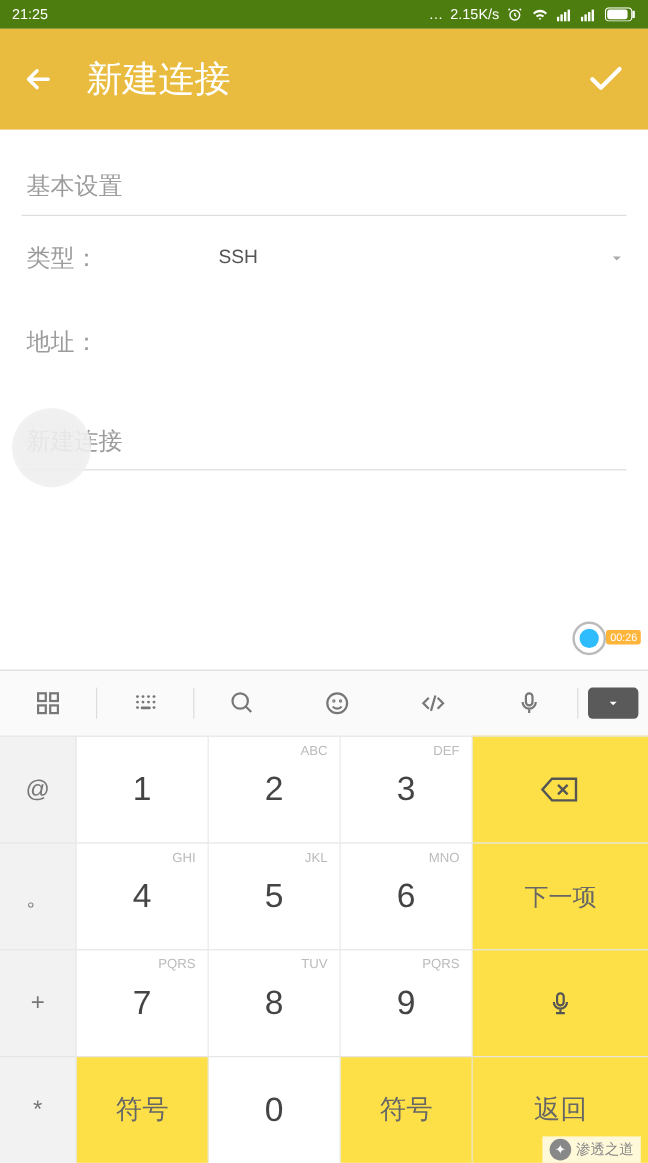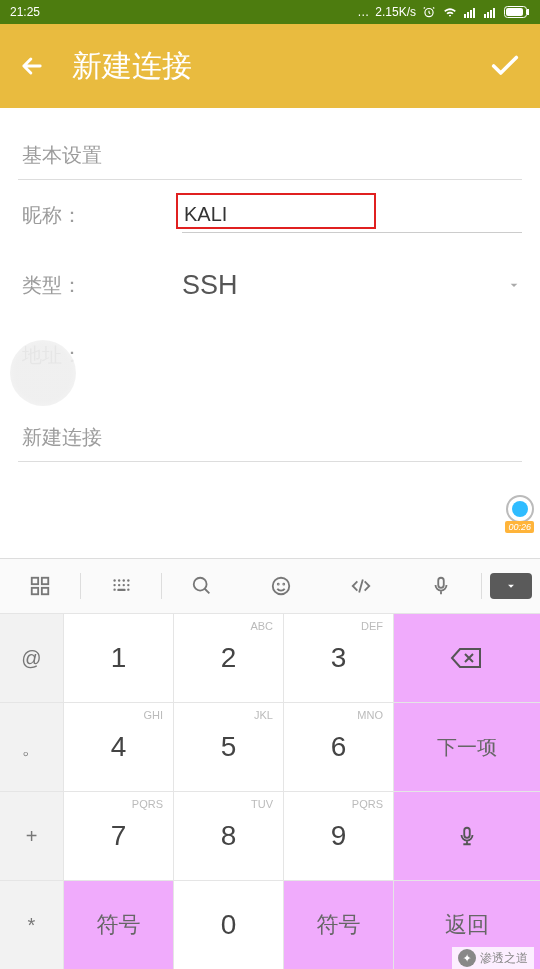--- a/index.html
+++ b/index.html
@@ -19,41 +19,41 @@
 
 .content { padding: 0 18px; }
 .section-title { color: #9c9c9c; font-size: 20px; padding: 34px 0 10px 4px; border-bottom: 1px solid #ddd; }
 .row { display: flex; align-items: center; min-height: 70px; }
 .row-label { width: 164px; color: #9c9c9c; font-size: 20px; padding-left: 4px; }
 .row-value { flex: 1; position: relative; }
 .text-input { width: 100%; border: none; border-bottom: 1px solid #ccc; font-size: 20px; color: #333; padding: 6px 2px; outline: none; background: transparent; }
 .redbox { position: absolute; border: 2px solid #e02020; pointer-events: none; }
 .redbox.nick { left: -6px; top: -4px; width: 200px; height: 36px; }
 .redbox.addr { left: -6px; top: -2px; width: 200px; height: 30px; }
-.dropdown { display: flex; align-items: center; justify-content: space-between; font-size: 27px; color: #555; height: 70px; cursor: pointer; }
+.dropdown { display: flex; align-items: center; justify-content: space-between; font-size: 16px; color: #555; height: 70px; cursor: pointer; }
 .dropdown .chev { color: #aaa; }
 .touch-circle { position: absolute; left: 10px; top: 340px; width: 66px; height: 66px; border-radius: 50%; background: radial-gradient(circle, #eee 0%, #eee 60%, #f7f7f7 100%); opacity: .9; pointer-events: none; }
 
 
-.rec-badge { position: absolute; right: 6px; top: 495px; z-index: 5; display: flex; flex-direction: column; align-items: center; font-style: italic; }
+.rec-badge { position: absolute; right: 6px; top: 518px; z-index: 5; display: flex; flex-direction: row; align-items: center; }
 .rec-dot { width: 28px; height: 28px; border-radius: 50%; border: 2px solid #bbb; display: flex; align-items: center; justify-content: center; background: #fff; }
 .rec-dot-inner { width: 16px; height: 16px; border-radius: 50%; background: #2fbcff; }
 .rec-time { background: #ffb43a; color: #fff; font-size: 9px; padding: 1px 3px; border-radius: 2px; margin-top: -2px; }
 
 
 .keyboard { position: absolute; bottom: 0; left: 0; width: 540px; background: #fafafa; border-top: 1px solid #ddd; }
 .kb-toolbar { height: 54px; display: flex; align-items: center; }
 .kb-tool { flex: 1; display: flex; align-items: center; justify-content: center; color: #777; position: relative; height: 100%; }
 .kb-sep { width: 1px; height: 26px; background: #ddd; }
 .collapse-btn { width: 58px; display: flex; align-items: center; justify-content: center; }
 .collapse-pill { background: #5a5a5a; width: 42px; height: 26px; border-radius: 4px; display: flex; align-items: center; justify-content: center; }
 .kb-grid { display: grid; grid-template-columns: 64px 110px 110px 110px 146px; }
 .kb-key { height: 89px; display: flex; align-items: center; justify-content: center; font-size: 28px; color: #444; border-top: 1px solid #e5e5e5; border-right: 1px solid #e5e5e5; background: #fff; cursor: pointer; position: relative; }
 .kb-key.side { background: #f2f2f2; color: #777; font-size: 20px; }
-.kb-key.action { background: #f0abfc; color: #666; font-size: 20px; }
+.kb-key.action { background: #fde047; color: #666; font-size: 20px; }
 .kb-key .sup { position: absolute; top: 6px; right: 10px; font-size: 11px; color: #bbb; }
 .kb-key.last-col { border-right: none; }
 
 
 .watermark { position: absolute; right: 6px; bottom: 0; display: flex; align-items: center; gap: 4px; font-size: 12px; color: #888; background: rgba(255,255,255,.8); padding: 2px 6px; z-index: 10; }
 .wm-icon { width: 18px; height: 18px; border-radius: 50%; background: #888; display: flex; align-items: center; justify-content: center; color: #fff; font-size: 11px; }
 
 svg { display: block; }
 </style>
 </head>
@@ -111,27 +111,20 @@
   <span class="check-icon">
     <svg width="34" height="34" viewBox="0 0 24 24" fill="none" stroke="#fff" stroke-width="2.5" stroke-linecap="round" stroke-linejoin="round">
         <path d="M4 12l5 5L20 6"></path>
       </svg>
   </span>
 </div>
 
 <div class="content">
   <div class="section-title">基本设置</div>
 
-  <div class="row">
-    <div class="row-label">昵称：</div>
-    <div class="row-value">
-      <input class="text-input" value="KALI" style="">
-      <div class="redbox nick"></div>
-    </div>
-  </div>
 
   <div class="row">
     <div class="row-label">类型：</div>
     <div class="row-value dropdown">
       <span>SSH</span>
       <span class="chev">
           <svg width="16" height="16" viewBox="0 0 24 24" fill="#aaa">
             <path d="M7 10l5 5 5-5z"></path>
           </svg>
         </span>

